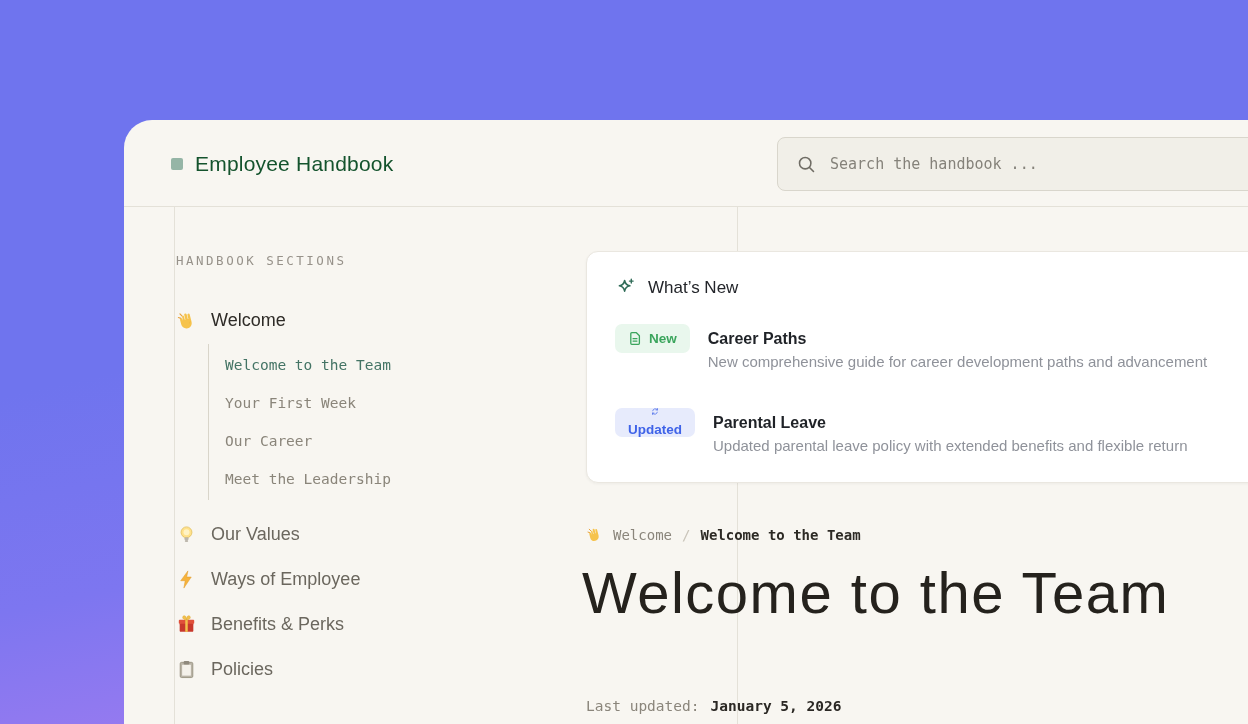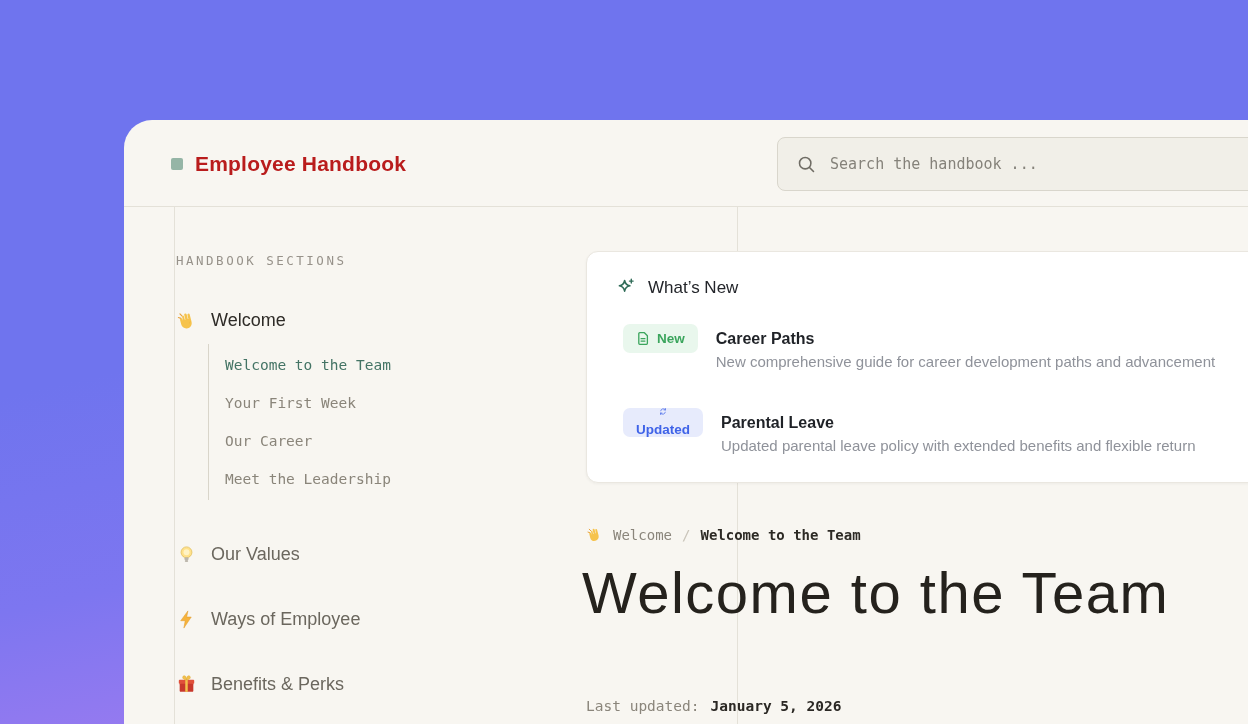--- a/index.html
+++ b/index.html
@@ -13,63 +13,63 @@
 
   .app-card {
     position:absolute; left:124px; top:120px; width:1190px; height:680px;
     background:#f8f6f1; border-radius:28px;
   }
 
   
   .app-header { position:relative; height:87px; border-bottom:1px solid #e4e1d8; }
   .brand { position:absolute; left:47px; top:0; height:87px; display:flex; align-items:center; gap:12px; }
   .brand-square { width:12px; height:12px; background:#95b5a6; border-radius:2px; }
-  .brand-title { font-size:21px; font-weight:700; color:#b91c1c; letter-spacing:.2px; }
+  .brand-title { font-size:21px; font-weight:400; color:#14532d; letter-spacing:.2px; }
   .search-box {
     position:absolute; left:653px; top:17px; width:640px; height:54px;
     background:#f1efe8; border:1px solid #d9d6cc; border-radius:8px;
     display:flex; align-items:center; padding:0 18px; gap:13px;
   }
   .search-box input {
     flex:1; background:transparent; border:none; outline:none;
     font-family:"DejaVu Sans Mono", monospace; font-size:15px; color:#2b2925;
   }
   .search-box input::placeholder { color:#85827a; }
 
   
   .content { position:absolute; left:0; right:0; top:87px; bottom:0; }
   .vline { position:absolute; top:0; bottom:0; width:1px; background:#e4e1d8; z-index:0; }
   .vline-left { left:50px; }
   .vline-right { left:613px; }
 
   
   .sidebar { position:absolute; left:51px; top:0; bottom:0; width:562px; padding:46px 0 0 1px; z-index:1; }
   .sidebar-heading { font-size:12.5px; letter-spacing:2.5px; color:#97928a; }
-  .nav-section-row { display:flex; align-items:center; gap:14px; margin-top:44px; cursor:pointer; }
+  .nav-section-row { display:flex; align-items:center; gap:14px; margin-top:24px; cursor:pointer; }
   .nav-section-row.first { margin-top:42px; }
   .nav-icon { width:21px; height:21px; flex:0 0 auto; }
   .nav-label { font-size:18px; color:#6b675e; }
   .nav-section-row.active .nav-label { color:#2e2b27; font-weight:500; }
   .sub-nav { margin:13px 0 4px 32px; border-left:1px solid #d9d5ca; padding:2px 0 2px 16px; }
   .sub-item { font-size:14.5px; line-height:38px; color:#8a857a; cursor:pointer; white-space:nowrap; }
   .sub-item.active { color:#447465; }
 
   
   .whats-new {
     position:absolute; left:462px; top:44px; width:780px; z-index:2;
     background:#ffffff; border:1px solid #eae7e0; border-radius:12px;
     box-shadow:0 1px 3px rgba(40,38,30,.05); padding:25px 28px 28px 28px;
   }
   .wn-title-row { display:flex; align-items:center; gap:12px; margin-bottom:26px; }
   .wn-title { font-size:17px; font-weight:400; color:#23252a; }
   .wn-item { display:flex; align-items:flex-start; gap:18px; margin-top:24px; }
   .wn-item + .wn-item { margin-top:38px; }
   .badge {
     display:inline-flex; align-items:center; gap:7px; height:29px; padding:0 13px;
-    border-radius:7px; font-size:13.5px; font-weight:600; flex:0 0 auto;margin-left:8px;
+    border-radius:7px; font-size:13.5px; font-weight:600; flex:0 0 auto;
   }
   .badge.new { background:#e9f7ed; color:#3ba55d; }
   .badge.updated { background:#e7ebfc; color:#3f63e8;flex-direction:column; }
   .wn-item-title { font-size:16px; font-weight:600; color:#1f2227; line-height:29px; }
   .wn-item-desc { font-size:15px; color:#8f929a; margin-top:0; white-space:nowrap; }
 
   .breadcrumb {
     position:absolute; left:462px; top:319px; display:flex; align-items:center; gap:10px;
     font-size:14px; z-index:2;
   }

